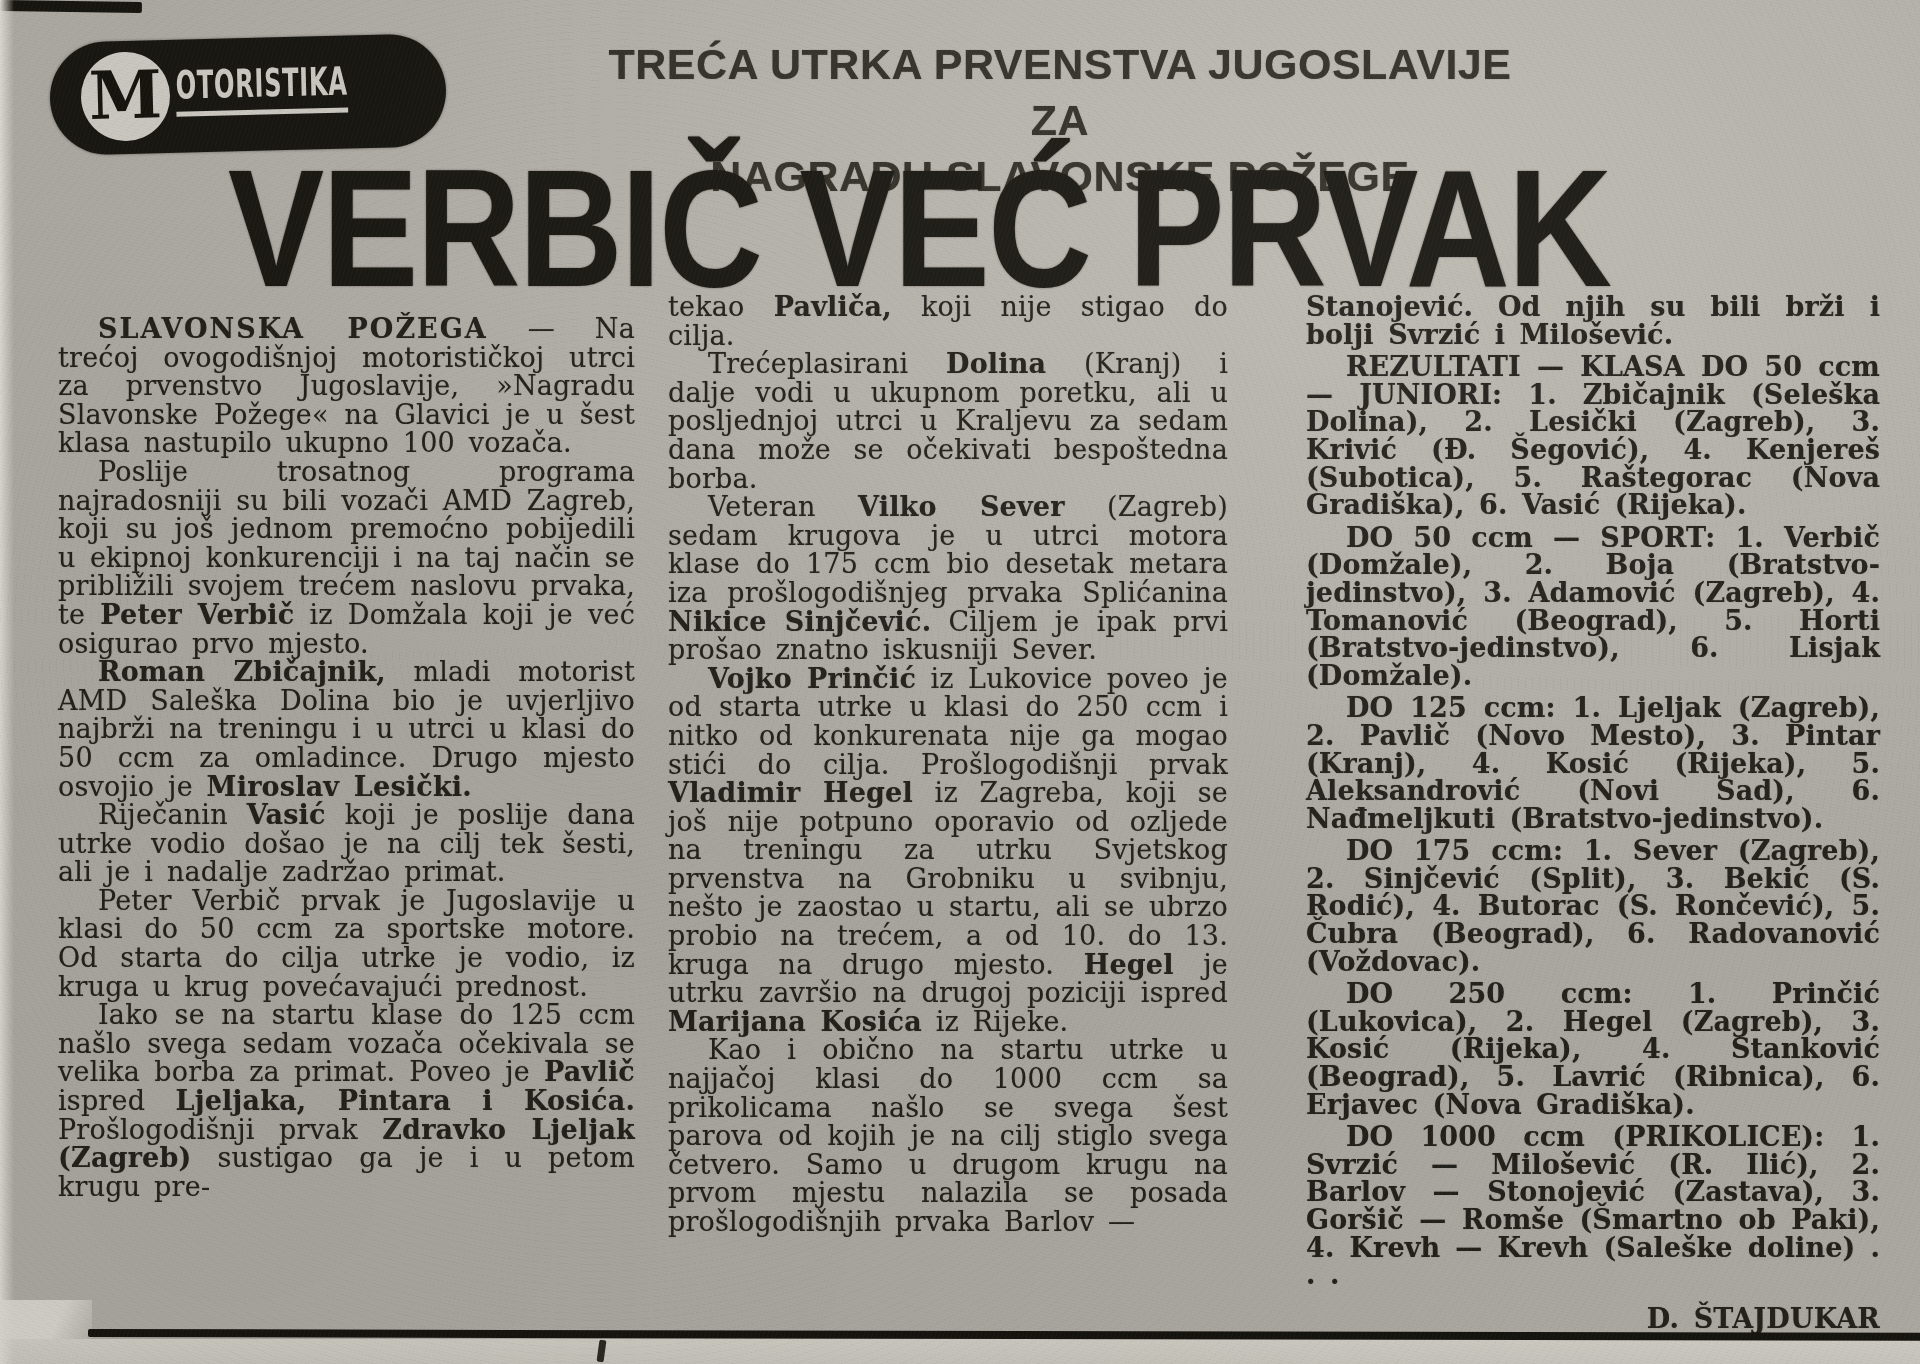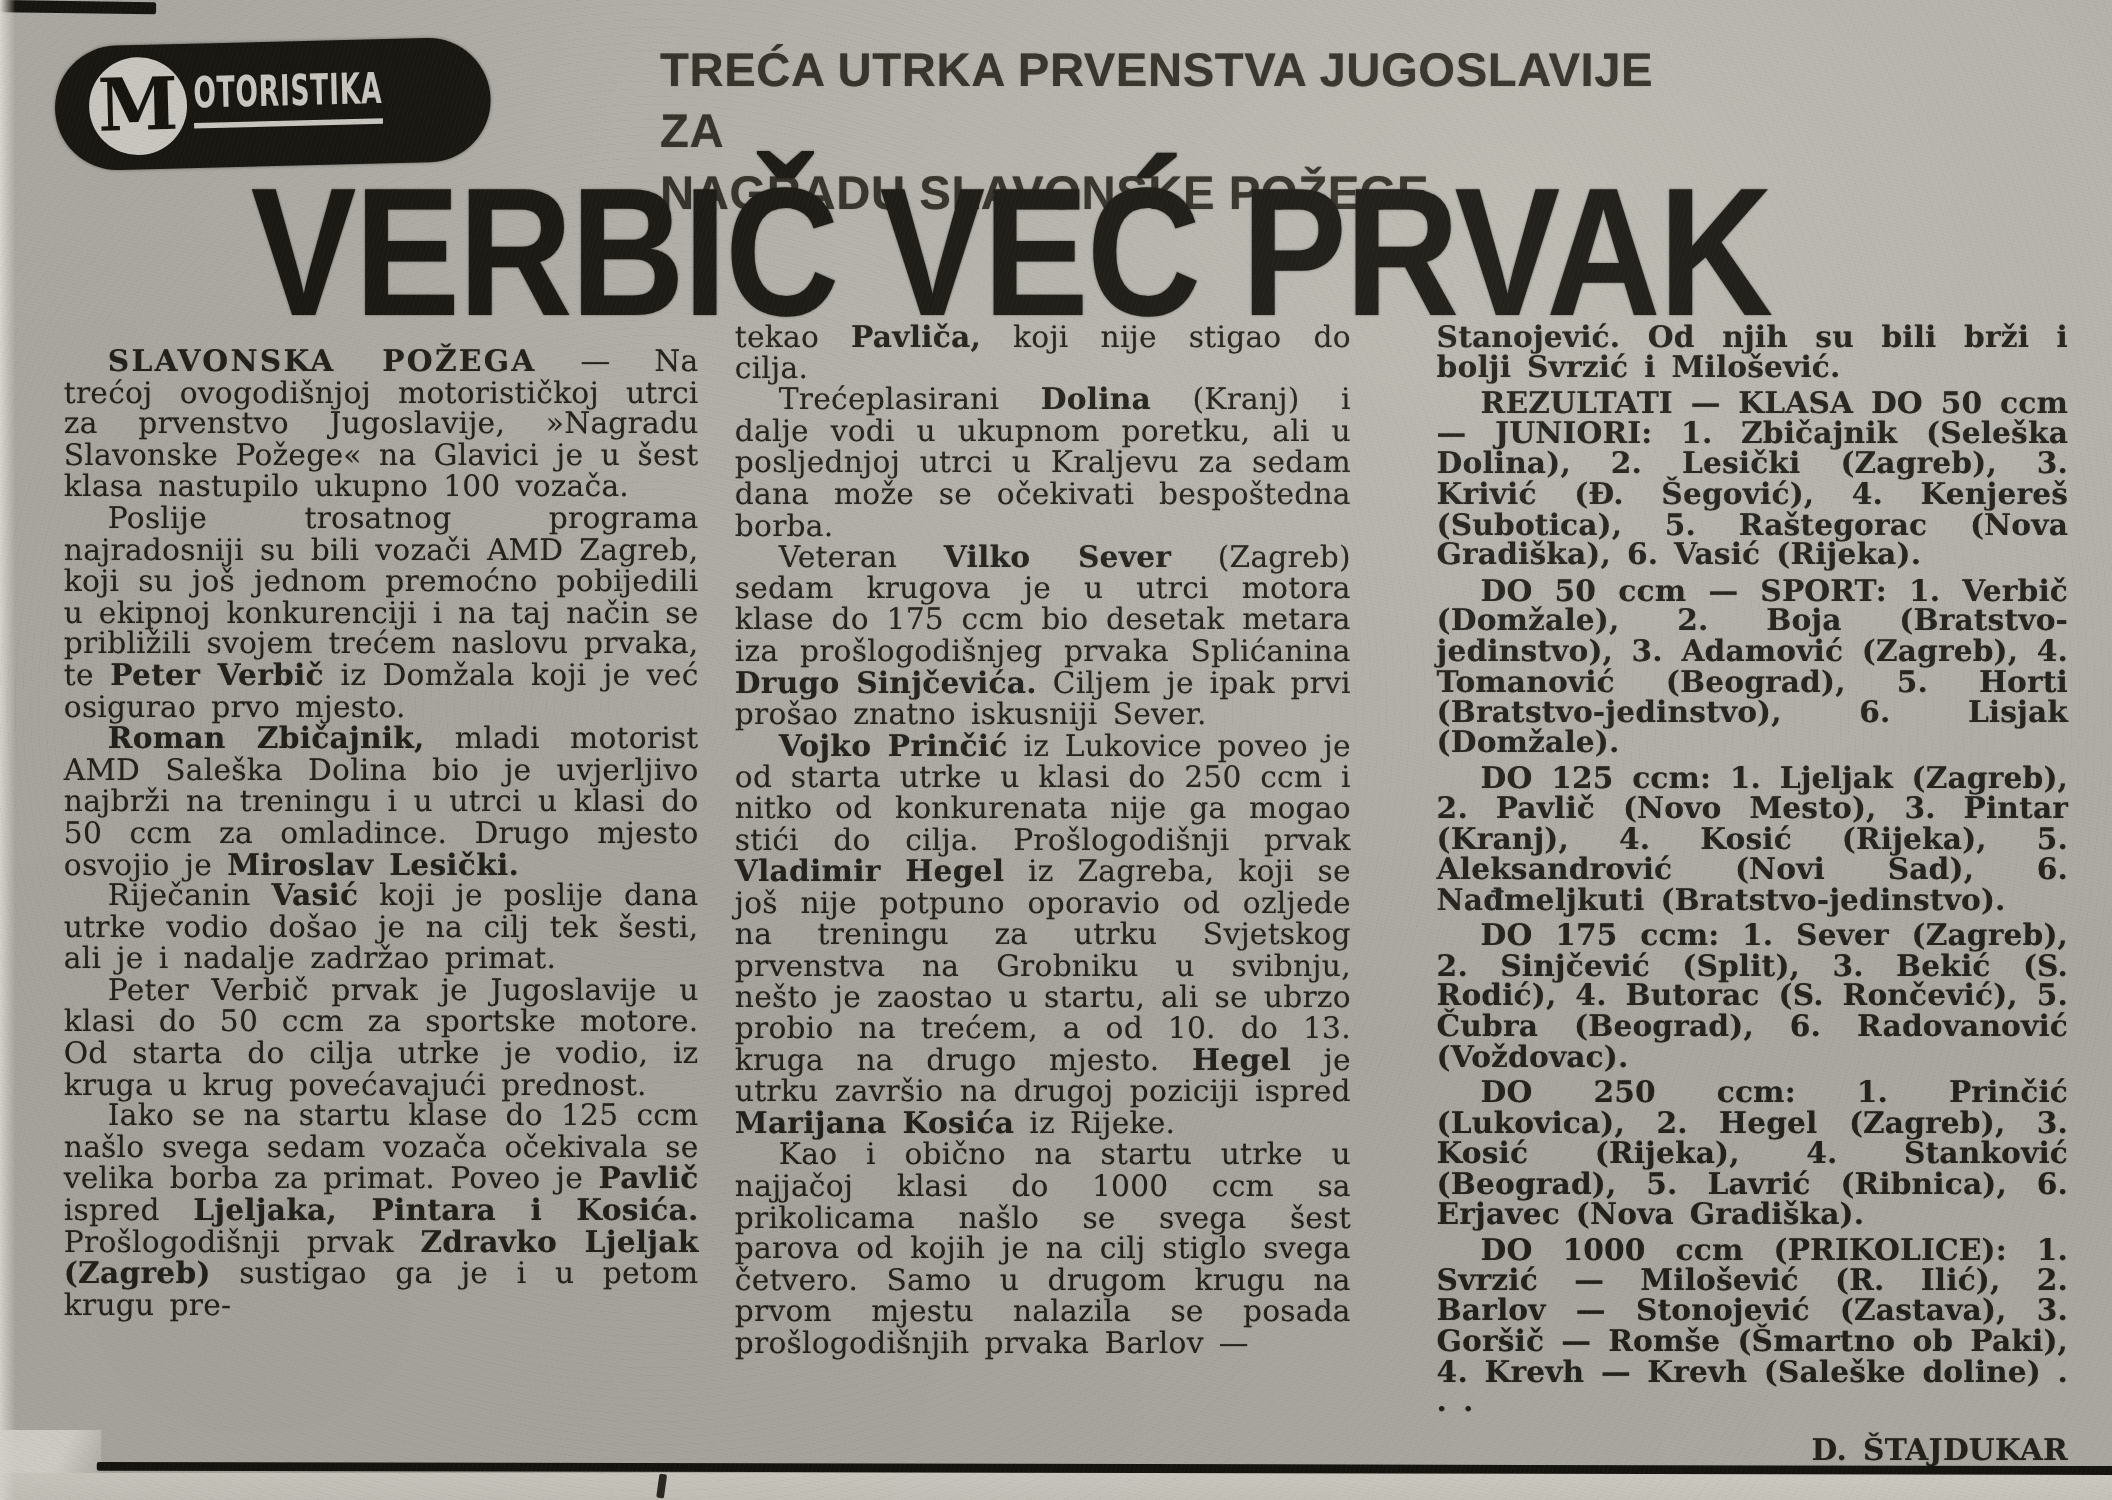--- a/index.html
+++ b/index.html
@@ -26,21 +26,21 @@
         box-shadow:0 0 3px rgba(10,10,5,.45);}
   .logo-disc{position:absolute;left:31px;top:11px;width:89px;height:89px;border-radius:50%;
         background:#c9c6bf;display:flex;align-items:center;justify-content:center;}
   .logo-m{font-family:"DejaVu Serif", serif;font-weight:700;font-size:66px;color:#15140f;line-height:1;
         transform:translateY(-2px);}
   .logo-word{position:absolute;left:126px;top:26px;color:#c9c6bf;
         font-family:"DejaVu Sans", sans-serif;font-weight:700;font-size:39px;letter-spacing:1px;
         transform:scaleX(.62);transform-origin:left top;line-height:1;
         border-bottom:5px solid #c9c6bf;padding-bottom:7px;}
   
-  .kicker{position:absolute;left:600px;top:36px;width:920px;
+  .kicker{position:absolute;left:600px;top:36px;width:920px;text-align:center;
         font-family:"Liberation Sans", sans-serif;font-weight:700;font-size:43px;line-height:56px;
         letter-spacing:.5px;color:#343129;text-shadow:0 0 1px rgba(40,38,30,.5);}
   
   .headline{position:absolute;left:228px;top:146px;width:1600px;
         font-family:"Liberation Sans", sans-serif;font-weight:700;font-size:160px;line-height:1;
         letter-spacing:-2px;color:#1b1913;white-space:nowrap;
         transform:scaleX(.9) scaleY(1.04);transform-origin:left top;
         text-shadow:0 0 2px rgba(22,20,12,.55);}
   
   .col{position:absolute;top:293px;font-size:27px;line-height:28.6px;text-align:justify;
@@ -92,21 +92,21 @@
       <p class="indent"><span class="b dateline">SLAVONSKA POŽEGA</span><span class=""> — Na trećoj ovogodišnjoj motorističkoj utrci za prvenstvo Jugoslavije, »Nagradu Slavonske Požege« na Glavici je u šest klasa nastupilo ukupno 100 vozača.</span></p>
       <p class="indent"><span class="">Poslije trosatnog programa najradosniji su bili vozači AMD Zagreb, koji su još jednom premoćno pobijedili u ekipnoj konkurenciji i na taj način se približili svojem trećem naslovu prvaka, te </span><span class="b">Peter Verbič</span><span class=""> iz Domžala koji je već osigurao prvo mjesto.</span></p>
       <p class="indent"><span class="b">Roman Zbičajnik,</span><span class=""> mladi motorist AMD Saleška Dolina bio je uvjerljivo najbrži na treningu i u utrci u klasi do 50 ccm za omladince. Drugo mjesto osvojio je </span><span class="b">Miroslav Lesički.</span></p>
       <p class="indent"><span class="">Riječanin </span><span class="b">Vasić</span><span class=""> koji je poslije dana utrke vodio došao je na cilj tek šesti, ali je i nadalje zadržao primat.</span></p>
       <p class="indent"><span class="">Peter Verbič prvak je Jugoslavije u klasi do 50 ccm za sportske motore. Od starta do cilja utrke je vodio, iz kruga u krug povećavajući prednost.</span></p>
       <p class="indent"><span class="">Iako se na startu klase do 125 ccm našlo svega sedam vozača očekivala se velika borba za primat. Poveo je </span><span class="b">Pavlič</span><span class=""> ispred </span><span class="b">Ljeljaka, Pintara i Kosića.</span><span class=""> Prošlogodišnji prvak </span><span class="b">Zdravko Ljeljak (Zagreb)</span><span class=""> sustigao ga je i u petom krugu pre-</span></p>
     </div>
   <div class="col" id="col2">
       <p class=""><span class="">tekao </span><span class="b">Pavliča,</span><span class=""> koji nije stigao do cilja.</span></p>
       <p class="indent"><span class="">Trećeplasirani </span><span class="b">Dolina</span><span class=""> (Kranj) i dalje vodi u ukupnom poretku, ali u posljednjoj utrci u Kraljevu za sedam dana može se očekivati bespoštedna borba.</span></p>
-      <p class="indent"><span class="">Veteran </span><span class="b">Vilko Sever</span><span class=""> (Zagreb) sedam krugova je u utrci motora klase do 175 ccm bio desetak metara iza prošlogodišnjeg prvaka Splićanina </span><span class="b">Drugo Sinjčevića.</span><span class=""> Ciljem je ipak prvi prošao znatno iskusniji Sever.</span></p>
+      <p class="indent"><span class="">Veteran </span><span class="b">Vilko Sever</span><span class=""> (Zagreb) sedam krugova je u utrci motora klase do 175 ccm bio desetak metara iza prošlogodišnjeg prvaka Splićanina </span><span class="b">Nikice Sinjčević.</span><span class=""> Ciljem je ipak prvi prošao znatno iskusniji Sever.</span></p>
       <p class="indent"><span class="b">Vojko Prinčić</span><span class=""> iz Lukovice poveo je od starta utrke u klasi do 250 ccm i nitko od konkurenata nije ga mogao stići do cilja. Prošlogodišnji prvak </span><span class="b">Vladimir Hegel</span><span class=""> iz Zagreba, koji se još nije potpuno oporavio od ozljede na treningu za utrku Svjetskog prvenstva na Grobniku u svibnju, nešto je zaostao u startu, ali se ubrzo probio na trećem, a od 10. do 13. kruga na drugo mjesto. </span><span class="b">Hegel</span><span class=""> je utrku završio na drugoj poziciji ispred </span><span class="b">Marijana Kosića</span><span class=""> iz Rijeke.</span></p>
       <p class="indent"><span class="">Kao i obično na startu utrke u najjačoj klasi do 1000 ccm sa prikolicama našlo se svega šest parova od kojih je na cilj stiglo svega četvero. Samo u drugom krugu na prvom mjestu nalazila se posada prošlogodišnjih prvaka Barlov —</span></p>
     </div>
   <div class="col" id="col3">
   <p class=""><span class="b">Stanojević. Od njih su bili brži i bolji Svrzić i Milošević.</span></p>
       <p class="indent"><span class="b">REZULTATI — KLASA DO 50 ccm — JUNIORI: 1. Zbičajnik (Seleška Dolina), 2. Lesički (Zagreb), 3. Krivić (Đ. Šegović), 4. Kenjereš (Subotica), 5. Raštegorac (Nova Gradiška), 6. Vasić (Rijeka).</span></p>
       <p class="indent"><span class="b">DO 50 ccm — SPORT: 1. Verbič (Domžale), 2. Boja (Bratstvo-jedinstvo), 3. Adamović (Zagreb), 4. Tomanović (Beograd), 5. Horti (Bratstvo-jedinstvo), 6. Lisjak (Domžale).</span></p>
       <p class="indent"><span class="b">DO 125 ccm: 1. Ljeljak (Zagreb), 2. Pavlič (Novo Mesto), 3. Pintar (Kranj), 4. Kosić (Rijeka), 5. Aleksandrović (Novi Sad), 6. Nađmeljkuti (Bratstvo-jedinstvo).</span></p>
       <p class="indent"><span class="b">DO 175 ccm: 1. Sever (Zagreb), 2. Sinjčević (Split), 3. Bekić (S. Rodić), 4. Butorac (S. Rončević), 5. Čubra (Beograd), 6. Radovanović (Voždovac).</span></p>
       <p class="indent"><span class="b">DO 250 ccm: 1. Prinčić (Lukovica), 2. Hegel (Zagreb), 3. Kosić (Rijeka), 4. Stanković (Beograd), 5. Lavrić (Ribnica), 6. Erjavec (Nova Gradiška).</span></p>

